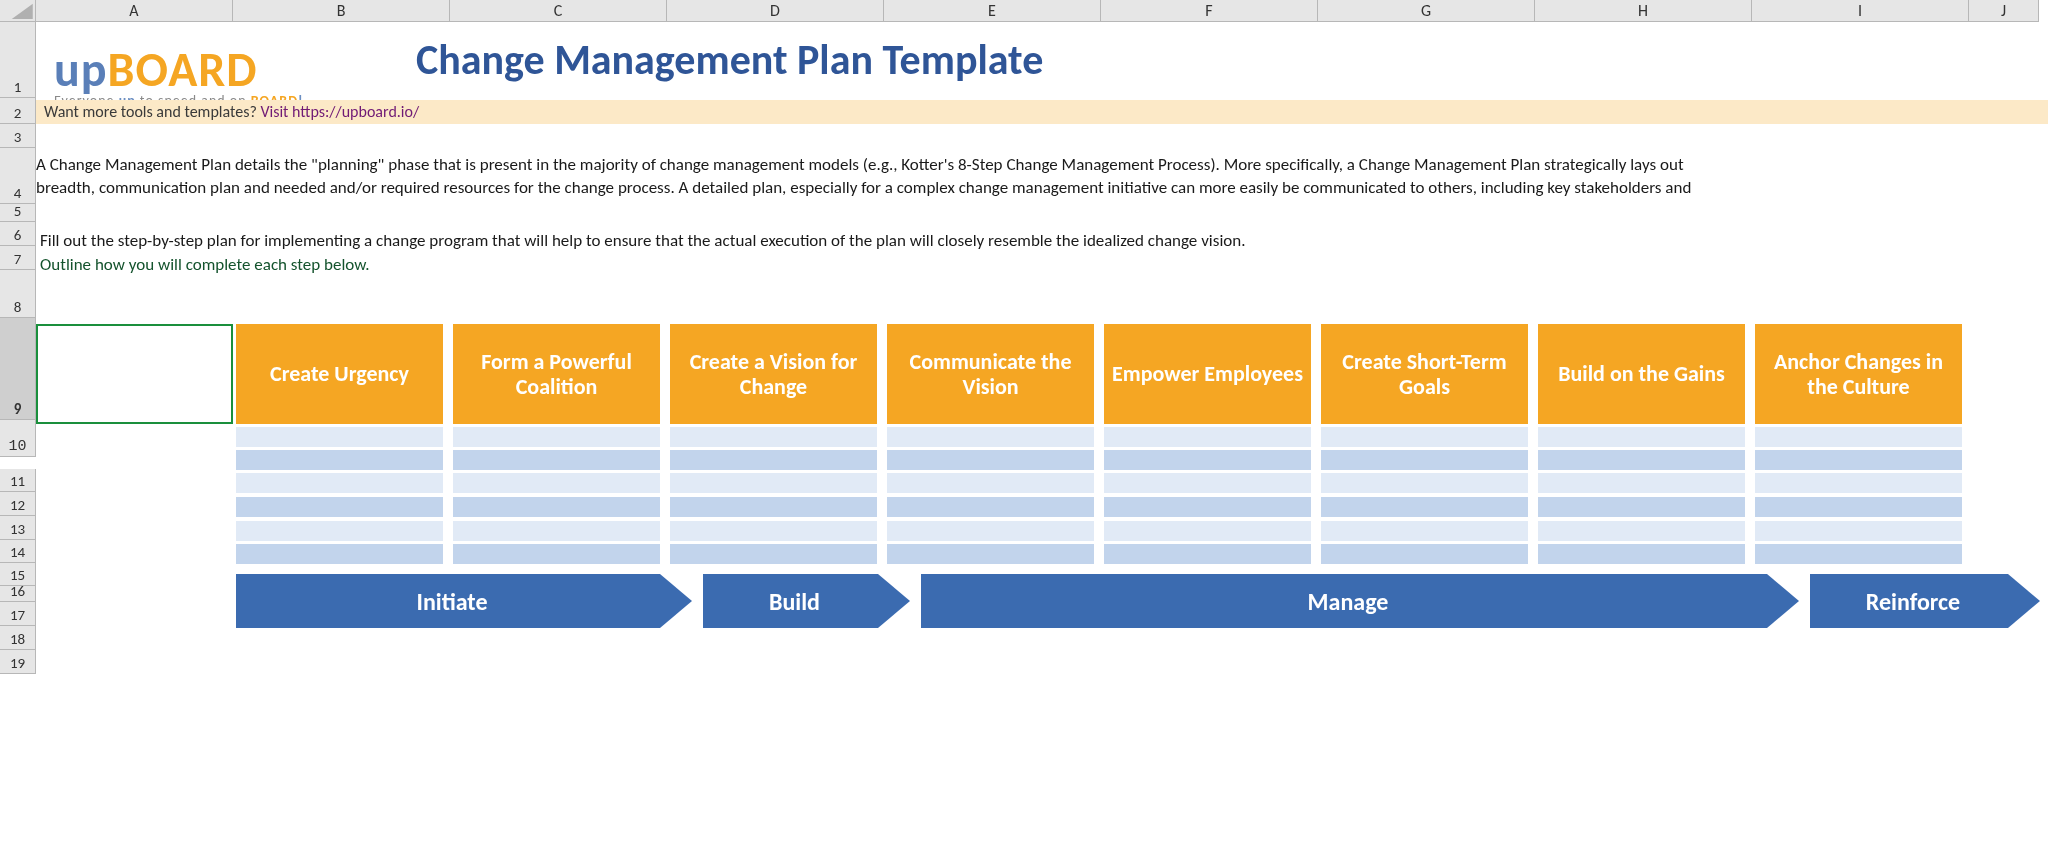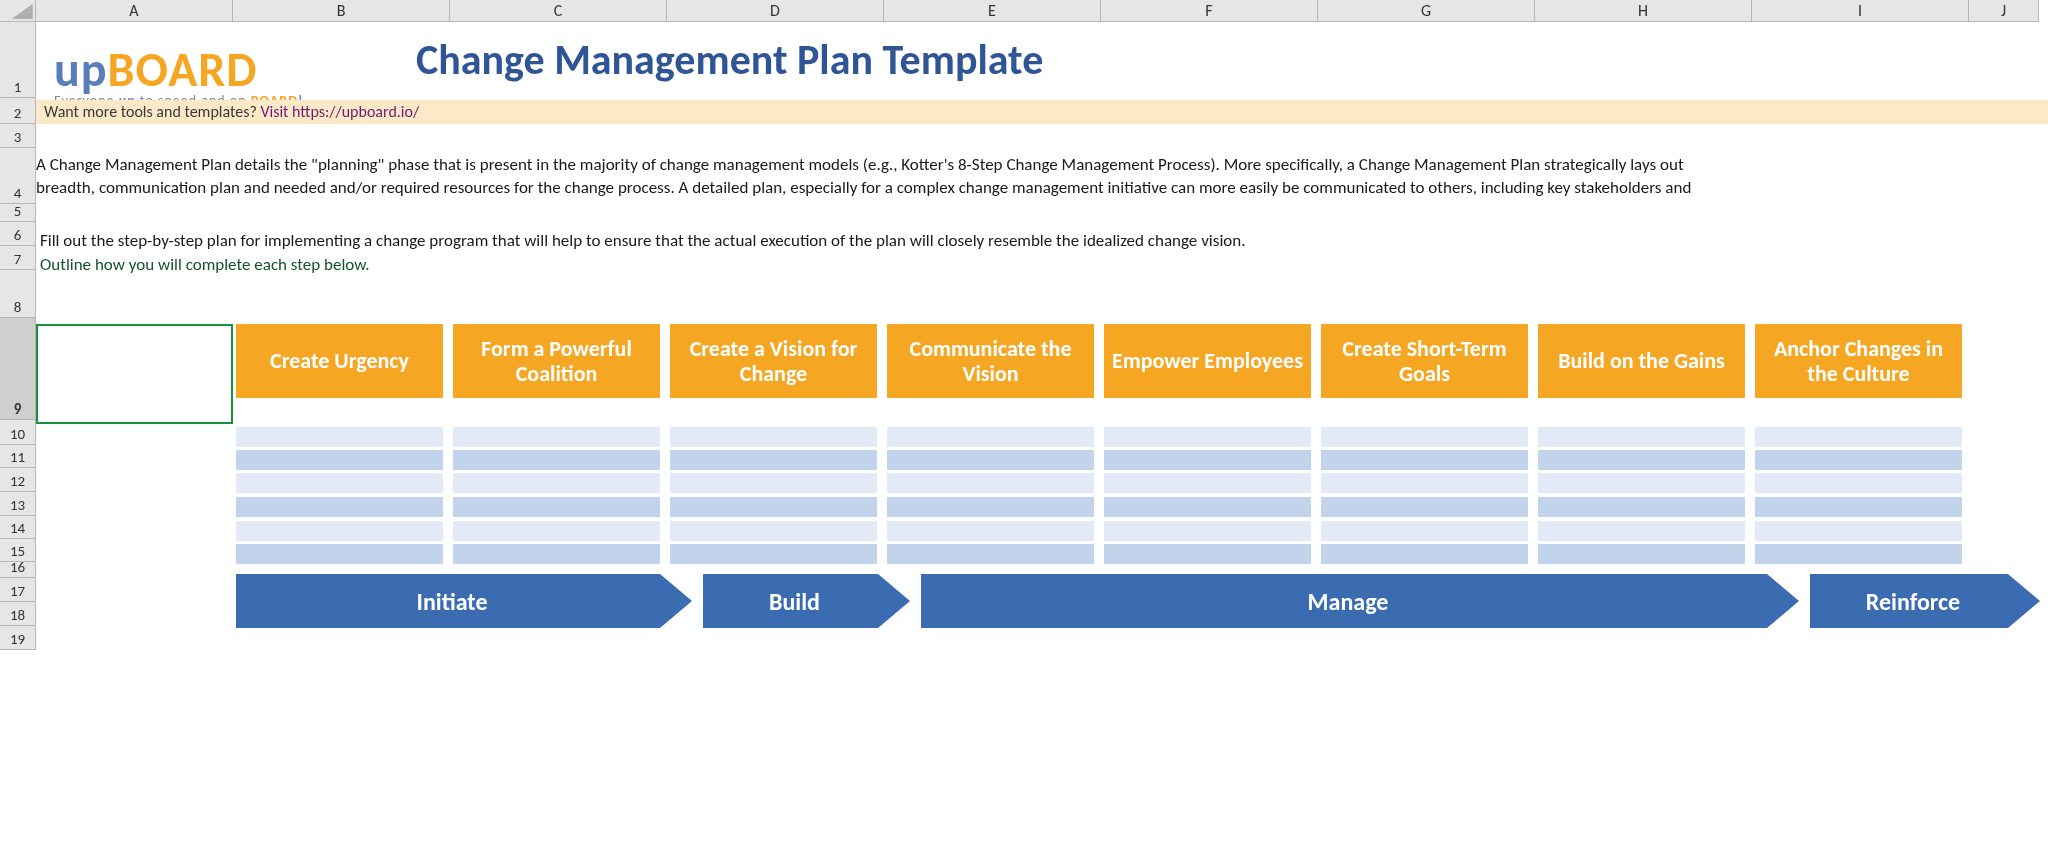--- a/index.html
+++ b/index.html
@@ -163,21 +163,21 @@
   
   .kotter-row {
     position: absolute;
     left: 200px;
     display: flex;
     gap: 10px;
   }
   .kotter-header-row { top: 302px; }
   .kotter-col {
     width: 207px;
-    height: 74px;
+    height: 100px;
     background: #f5a623;
     color: #fff;
     font-size: 22px;
     font-weight: 600;
     display: flex;
     align-items: center;
     justify-content: center;
     text-align: center;
     line-height: 1.15;
     padding: 4px 6px;
@@ -264,22 +264,22 @@
   <div class="row-headers" id="row-headers">
       <div class="row-header" style="height: 76px;">1</div>
       <div class="row-header" style="height: 26px;">2</div>
       <div class="row-header" style="height: 24px;">3</div>
       <div class="row-header" style="height: 56px;">4</div>
       <div class="row-header" style="height: 18px;">5</div>
       <div class="row-header" style="height: 24px;">6</div>
       <div class="row-header" style="height: 24px;">7</div>
       <div class="row-header" style="height: 48px;">8</div>
       <div class="row-header selected" style="height: 102px;">9</div>
-      <div class="row-header" style="height: 25px;">10</div>
-      <div class="row-header" style="height: 23px;">11</div>
+      <div class="row-header" style="height: 37px; font-family: Liberation Mono, monospace;">10</div>
+      <div class="row-header" style="height: 23px; margin-top: 12px;">11</div>
       <div class="row-header" style="height: 24px;">12</div>
       <div class="row-header" style="height: 24px;">13</div>
       <div class="row-header" style="height: 23px;">14</div>
       <div class="row-header" style="height: 23px;">15</div>
       <div class="row-header" style="height: 16px;">16</div>
       <div class="row-header" style="height: 24px;">17</div>
       <div class="row-header" style="height: 24px;">18</div>
       <div class="row-header" style="height: 24px;">19</div>
     </div>
 

